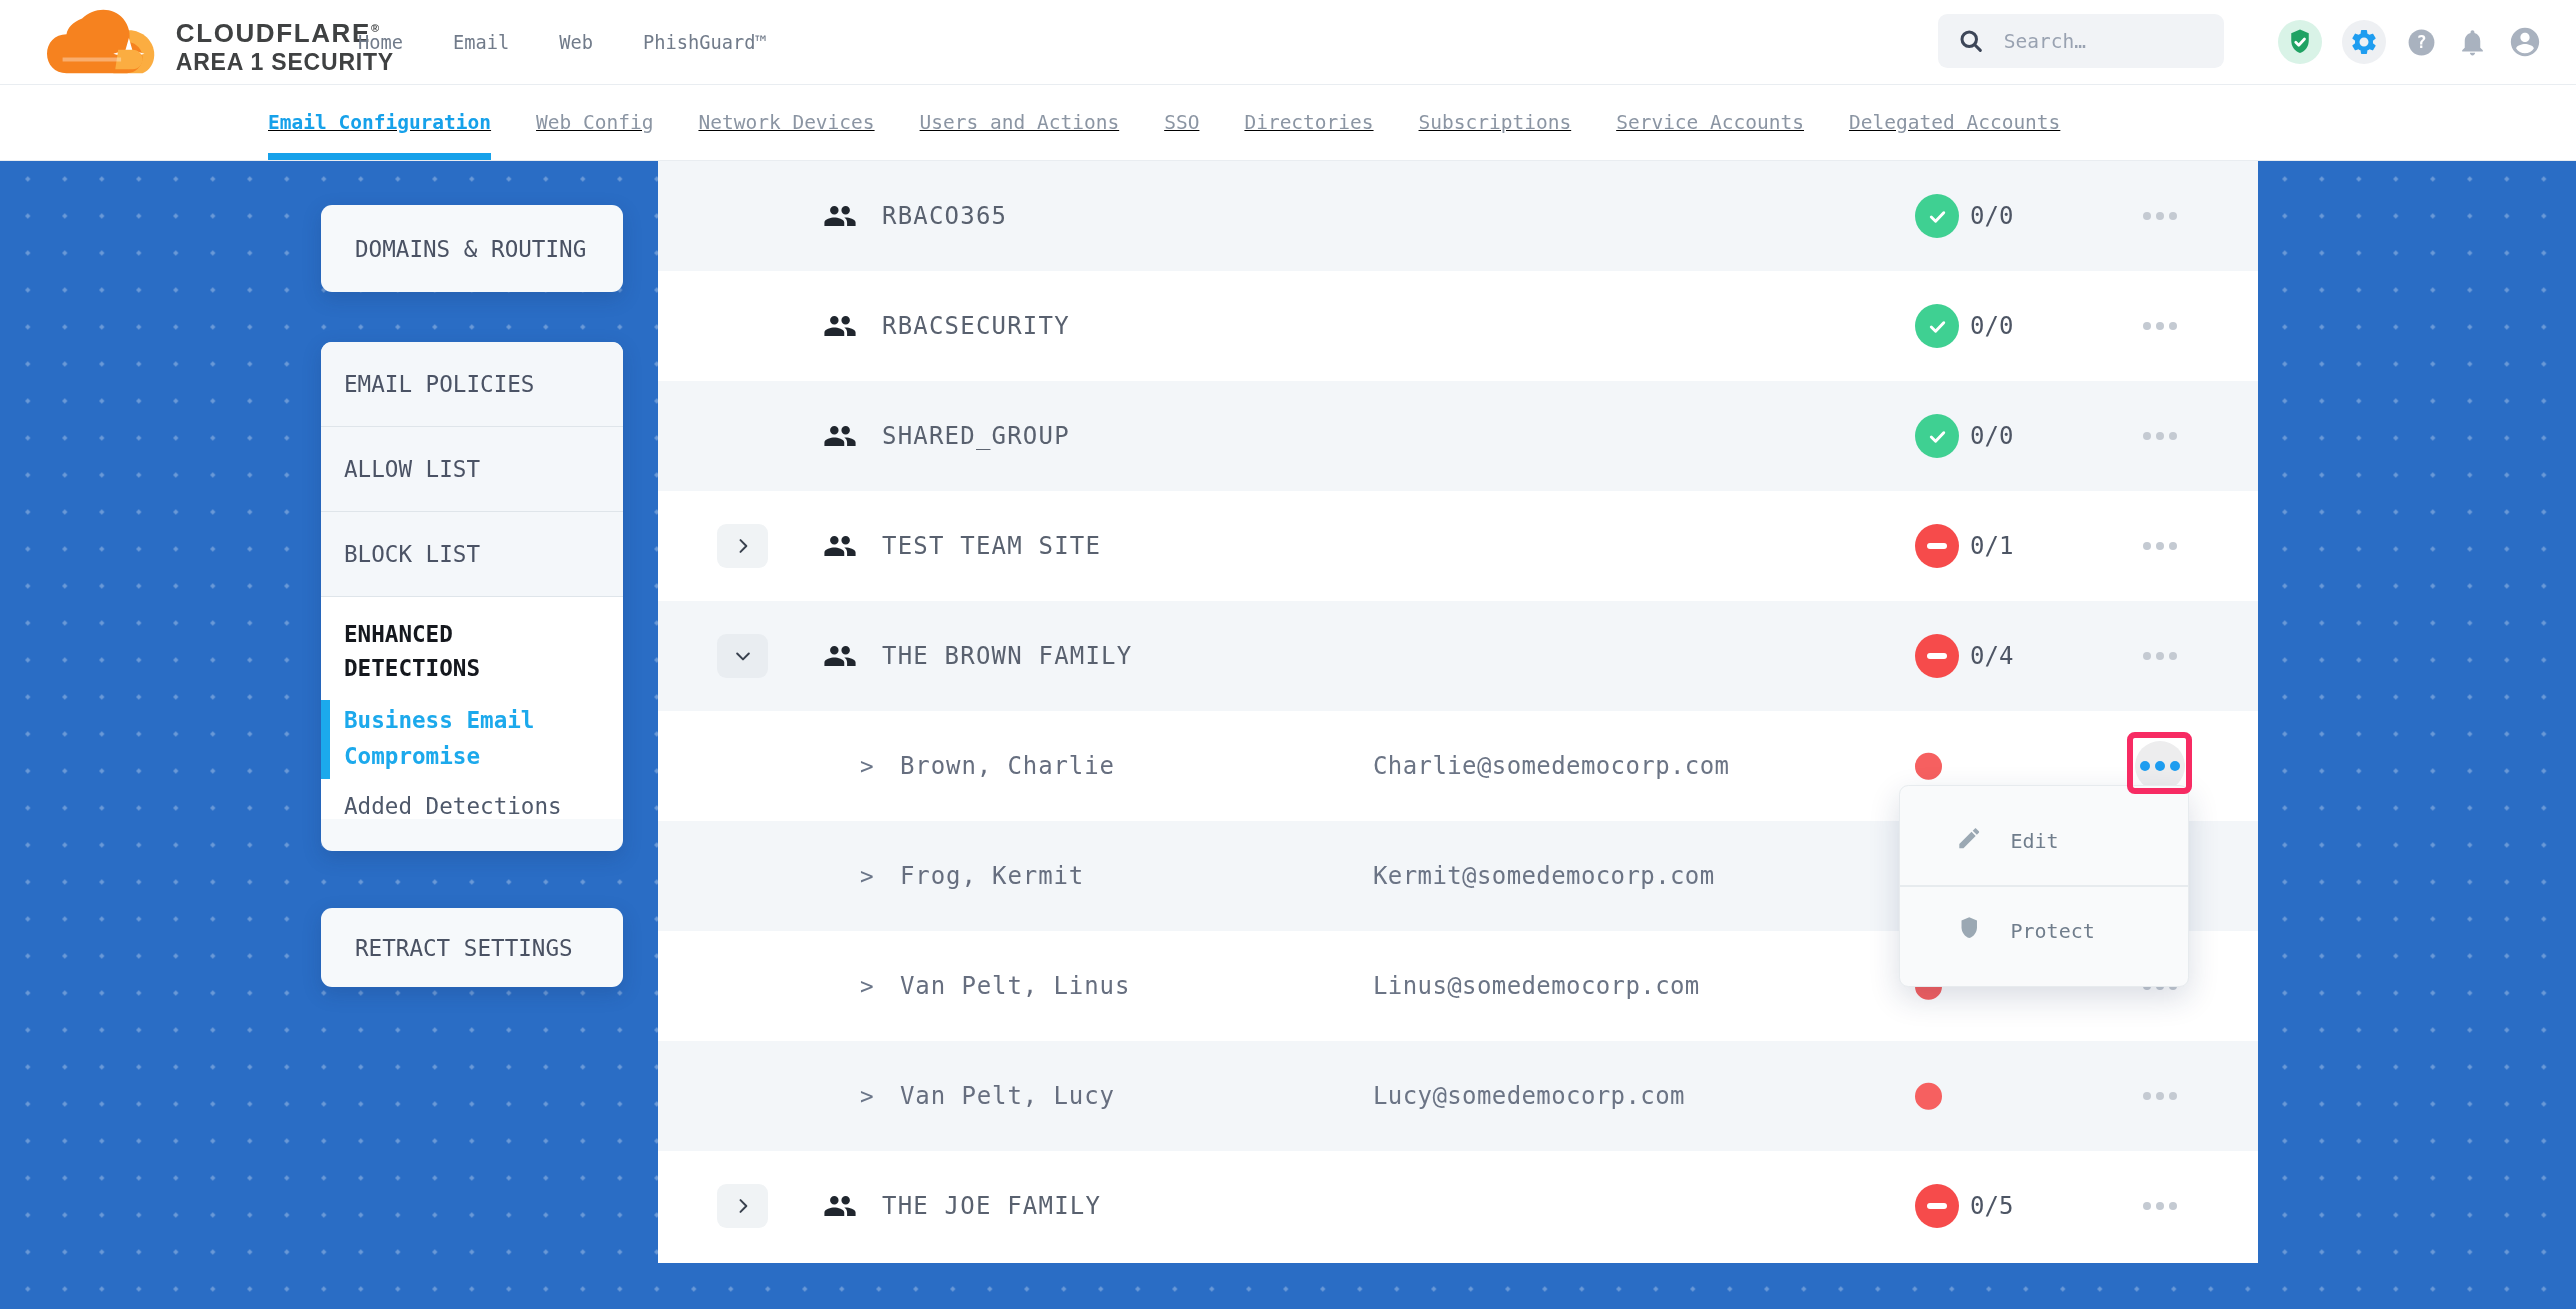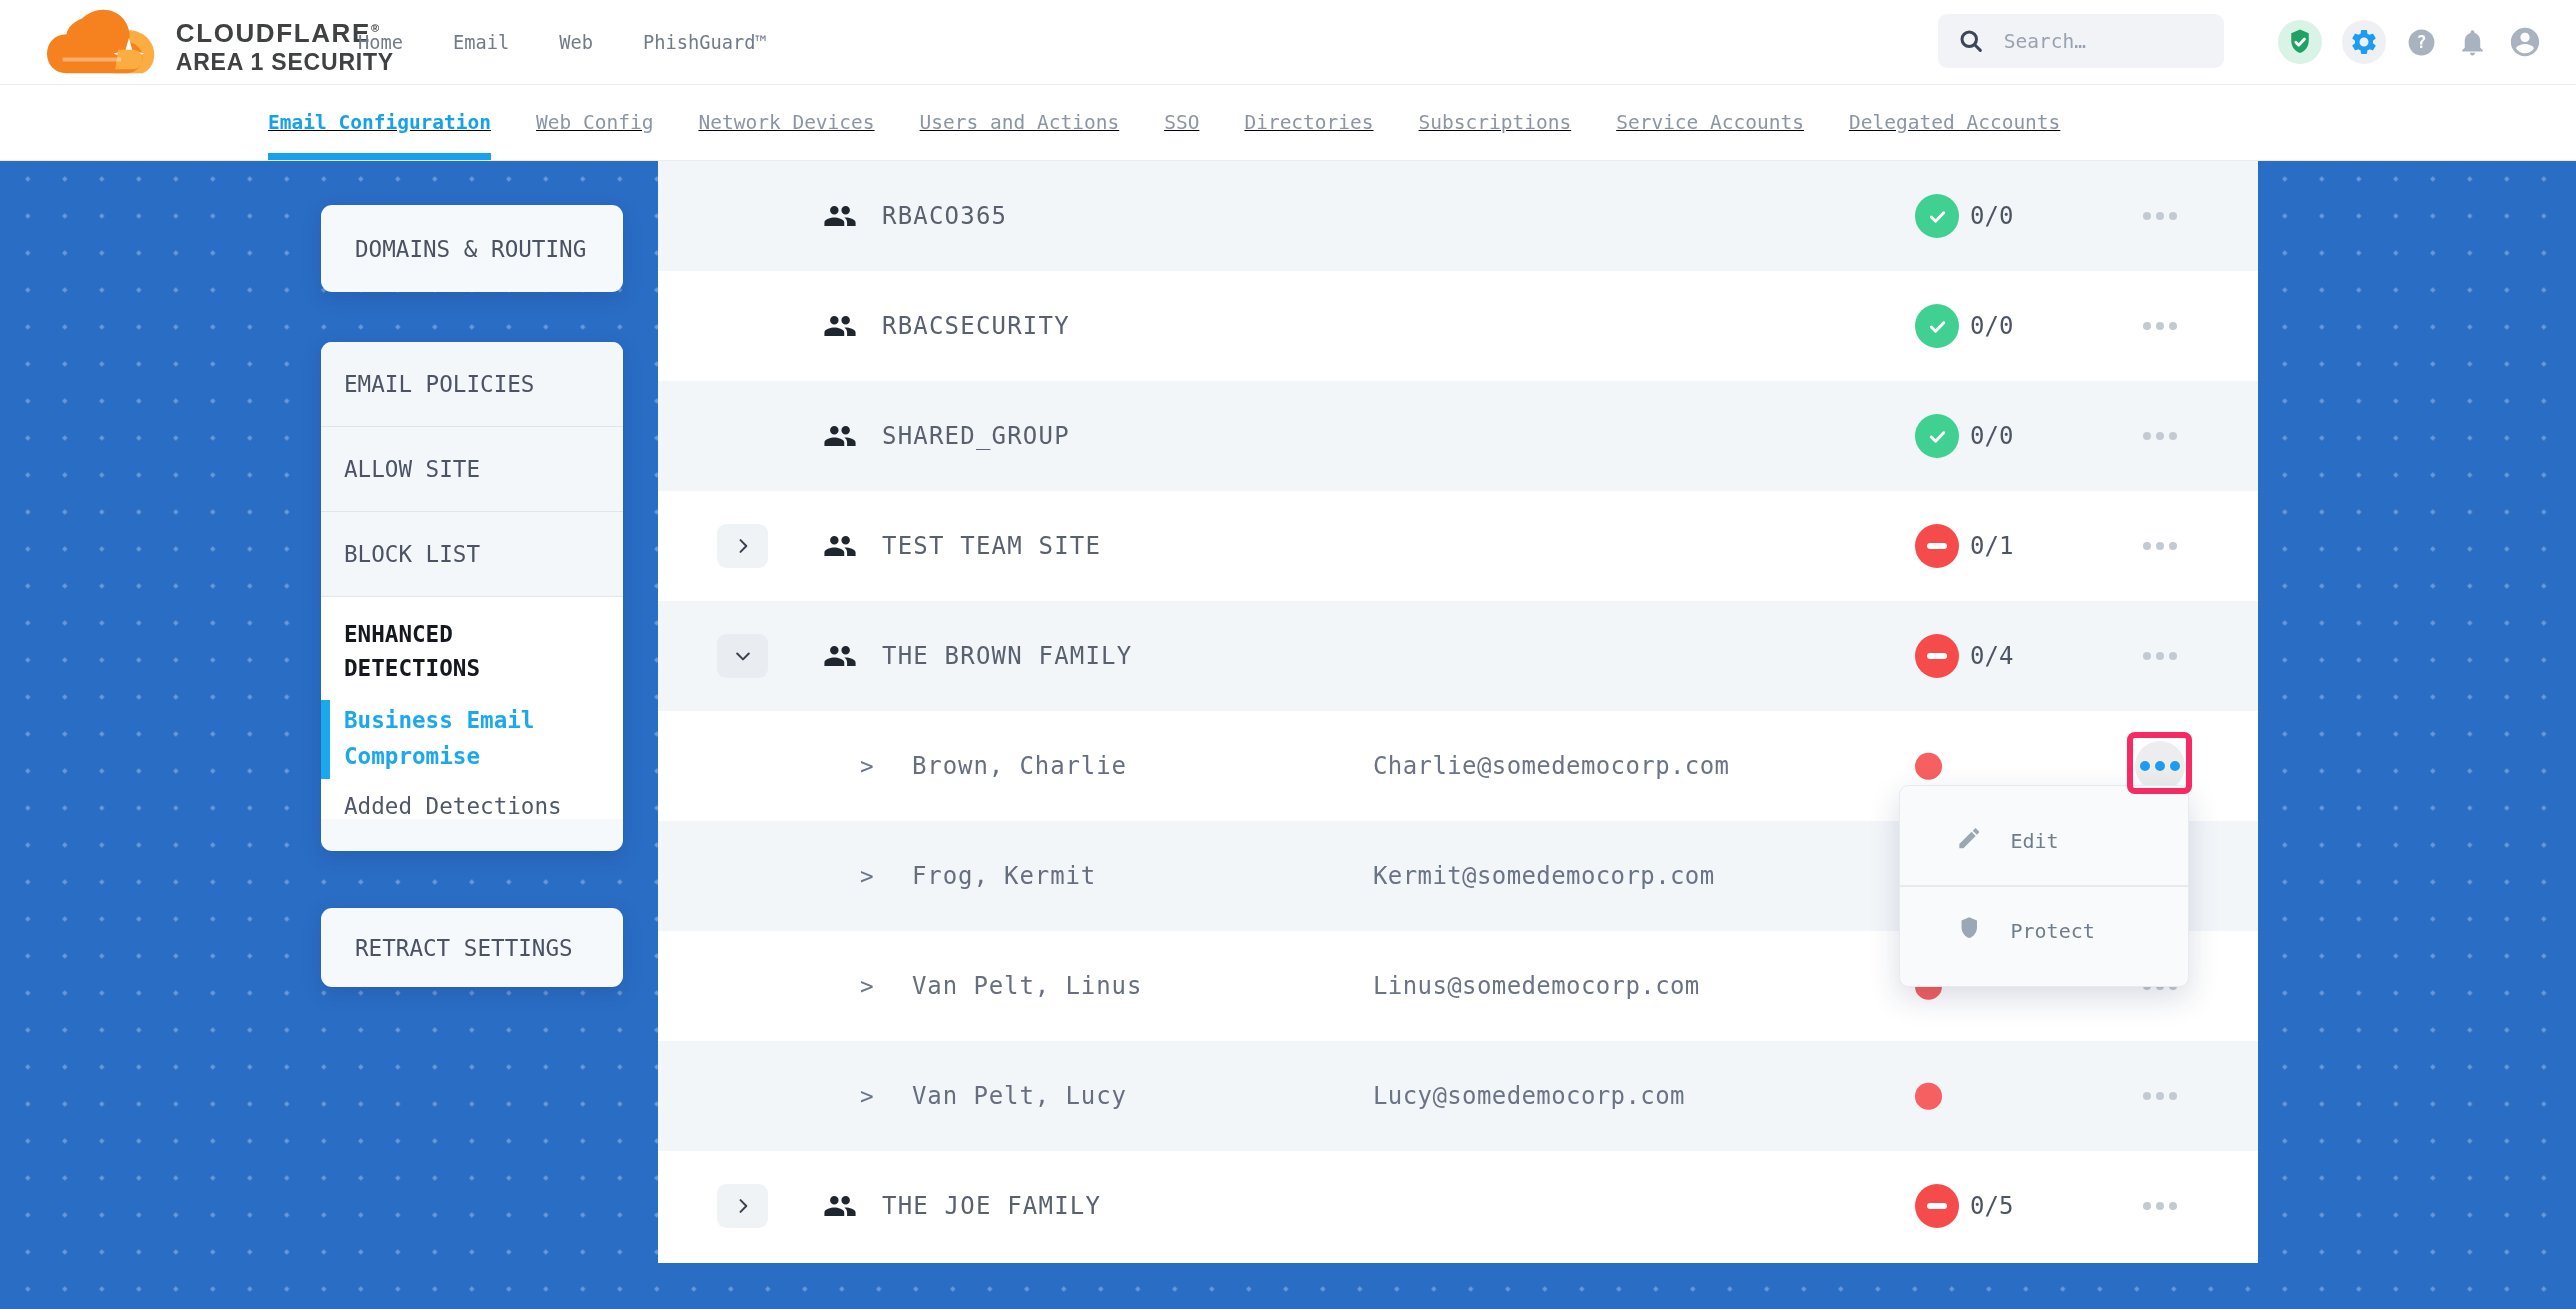--- a/index.html
+++ b/index.html
@@ -47,21 +47,21 @@
   .panel{position:absolute;left:658px;top:161px;width:1600px;height:1102px;background:#fff;z-index:5;}
   .row{position:relative;height:110px;}
   .row.light{background:#f3f6f9;}
   .row.white{background:#fff;}
   .cell{position:absolute;top:50%;transform:translateY(-50%);}
   .expander{left:59px;width:51px;height:44px;border-radius:9.3px;background:#f0f3f5;display:flex;align-items:center;justify-content:center;cursor:pointer;border:none;padding:0;}
   .row.light .expander{background:#e9edf1;}
   .gicon{left:165px;width:34px;height:34px;}
   .gname{left:224px;font-size:24px;letter-spacing:1.2px;color:#59616f;white-space:nowrap;}
   .mchev{left:202px;font-size:22.6px;color:#6b7689;}
-  .mname{left:254px;font-size:24px;letter-spacing:0.9px;color:#666e7f;white-space:nowrap;}
+  .mname{left:242px;font-size:24px;letter-spacing:0.9px;color:#666e7f;white-space:nowrap;}
   .memail{left:715px;font-size:24px;letter-spacing:0.4px;color:#6b7485;white-space:nowrap;}
   .badge{left:1257px;width:44px;height:44px;border-radius:50%;display:flex;align-items:center;justify-content:center;}
   .badge.ok{background:#3fd092;}
   .badge.alert{background:#f64b4b;}
   .minusbar{width:20px;height:5.4px;border-radius:3.1px;background:#fff;}
   .count{left:1312px;font-size:24px;color:#4d5564;}
   .mdot{left:1257px;width:26.5px;height:26.5px;border-radius:50%;background:#f66060;}
   .dots{left:1477px;width:50px;height:50px;border-radius:50%;display:flex;align-items:center;justify-content:center;gap:5.4px;cursor:pointer;}
   .dots i{width:7.8px;height:7.8px;border-radius:50%;background:#c4cad2;}
   .dots.active{background:#ededee;}
@@ -150,21 +150,21 @@
       <div class="tab">Delegated Accounts</div>
     </div>
 
   <div class="side-card side-single" style="top:205px;height:87px;">
     <span class="card-label">DOMAINS &amp; ROUTING</span>
   </div>
 
   <div class="side-card policies" style="top:342px;height:509px;">
     <div id="side-items">
         <div class="side-item">EMAIL POLICIES</div>
-        <div class="side-item">ALLOW SITE</div>
+        <div class="side-item">ALLOW LIST</div>
         <div class="side-item">BLOCK LIST</div>
       </div>
     <div class="enh-section">
       <div class="enh-title">ENHANCED DETECTIONS</div>
       <div class="enh-bec">Business Email Compromise</div>
       <div class="enh-added">Added Detections</div>
     </div>
     <div class="bec-bar"></div>
   </div>
 

